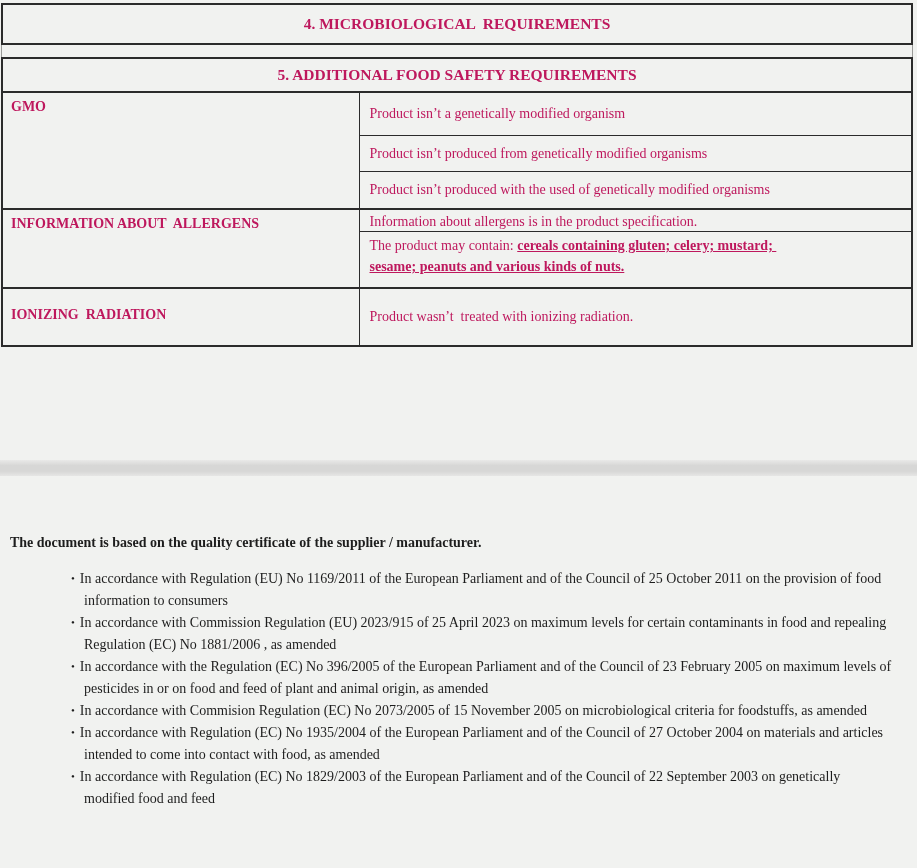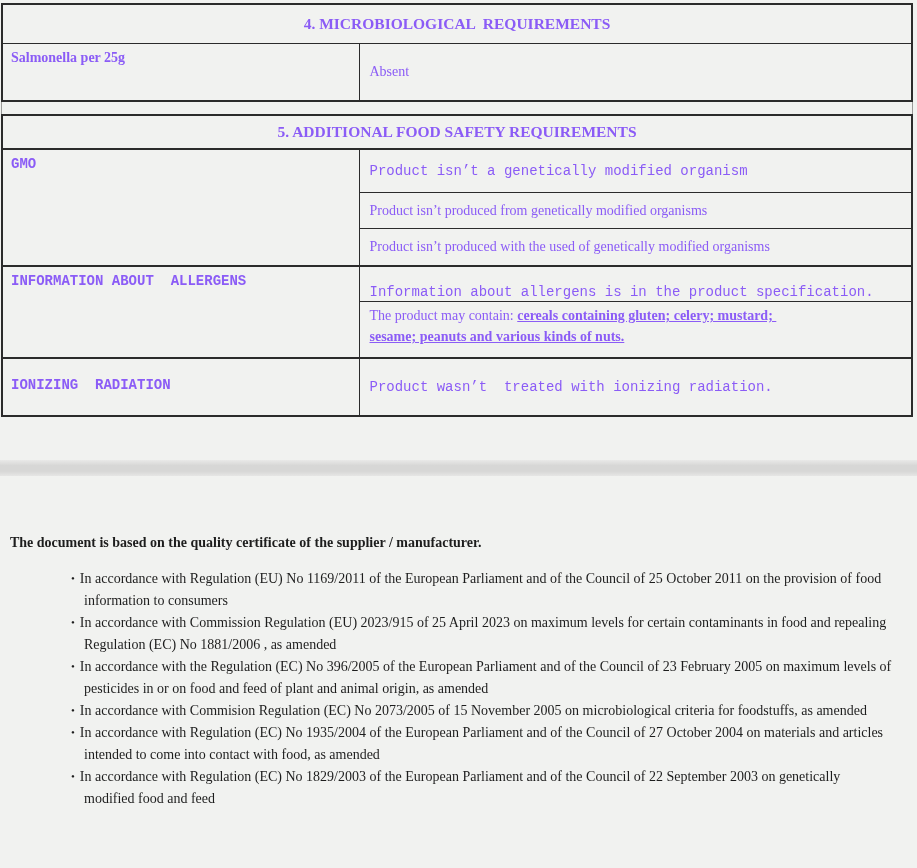--- a/index.html
+++ b/index.html
@@ -11,48 +11,48 @@
     overflow: hidden;
     font-family: "Liberation Serif", "DejaVu Serif", serif;
     color: #1d1d1d;
   }
   .tables { position: absolute; top: 3px; left: 1px; width: 912px; }
   table {
     border-collapse: collapse;
     width: 912px;
     table-layout: fixed;
     font-size: 14px;
-    color: #8b5cf6;
+    color: #be185d;
   }
   table { border: 2px solid #2b2b2b; }
   col.c1 { width: 357px; }
   td { border: 1px solid #2b2b2b; vertical-align: middle; }
   td.hdr {
     text-align: center;
     font-weight: bold;
     font-size: 15.5px;
     height: 36px;
     white-space: pre-wrap;
   }
   .t2 td.hdr { height: 30px; }
   td.label {
     font-weight: bold;
     padding: 6px 8px 4px 8px;
     vertical-align: top;
     white-space: pre-wrap;
   }
   td.label.mid { vertical-align: middle; padding-top: 0; }
   td.val { padding: 2px 8px 2px 10px; }
-  tr.sect td { border-top-width: 2px; font-family: Liberation Mono, monospace; }
+  tr.sect td { border-top-width: 2px; }
   .r-salmonella td { height: 46px; }
   .gmo-r1 td { height: 38px; }
   .gmo-r2 td { height: 31px; margin-left: 35px; }
   .gmo-r3 td { height: 32px; }
   .al-r1 td { height: 16px; }
-  .al-r1 td.val { padding-top: 17px; padding-bottom: 1px; }
+  .al-r1 td.val { padding-top: 4px; padding-bottom: 1px; }
   .al-r2 td { height: 50px; }
   .al-r2 td.val { vertical-align: top; padding-top: 3px; line-height: 21px; }
   .ion-r td { height: 52px; }
   .gap {
     box-sizing: border-box;
     height: 12px;
     width: 912px;
     border-left: 1px solid #9a9a98;
     border-right: 1px solid #9a9a98;
   }
@@ -101,24 +101,20 @@
 
     <table class="t1">
       <colgroup>
           <col class="c1">
           <col>
         </colgroup>
       <tbody>
         <tr>
           <td colspan="2" class="hdr">4. MICROBIOLOGICAL  REQUIREMENTS</td>
         </tr>
-        <tr class="r-salmonella">
-          <td class="label">Salmonella per 25g</td>
-          <td class="val">Absent</td>
-        </tr>
       </tbody>
     </table>
 
     <div class="gap"></div>
 
     <table class="t2">
       <colgroup>
           <col class="c1">
           <col>
         </colgroup>

